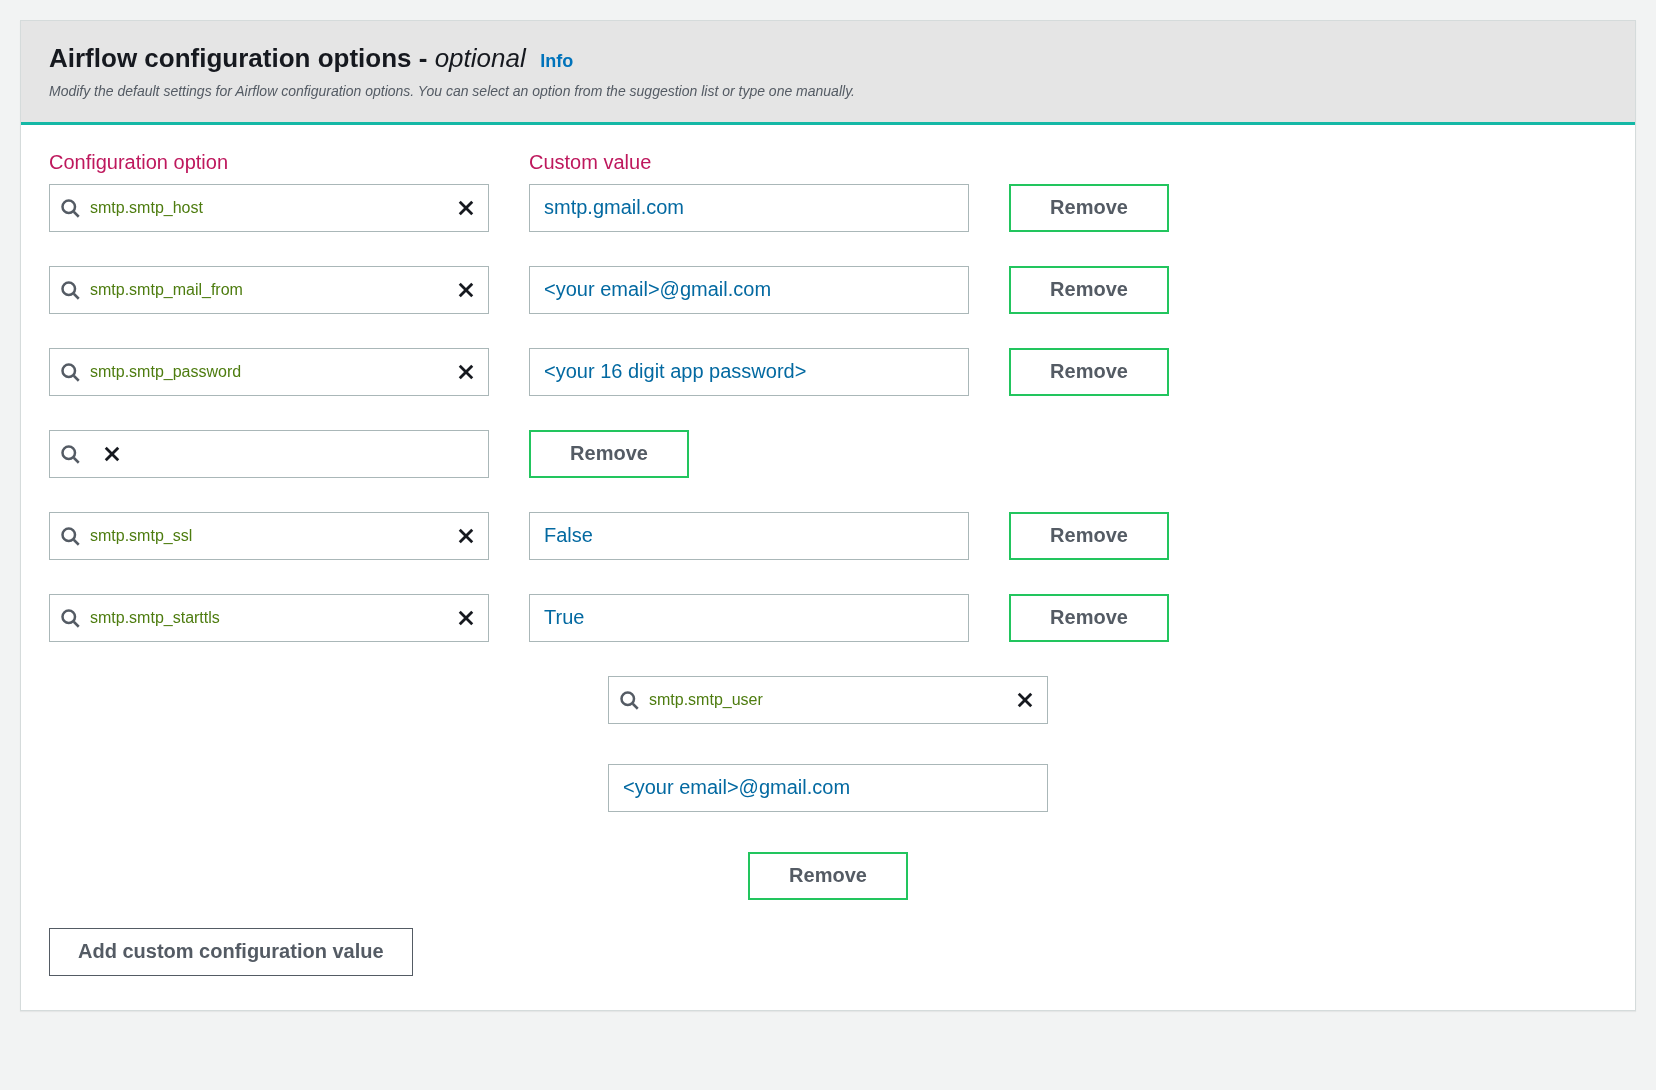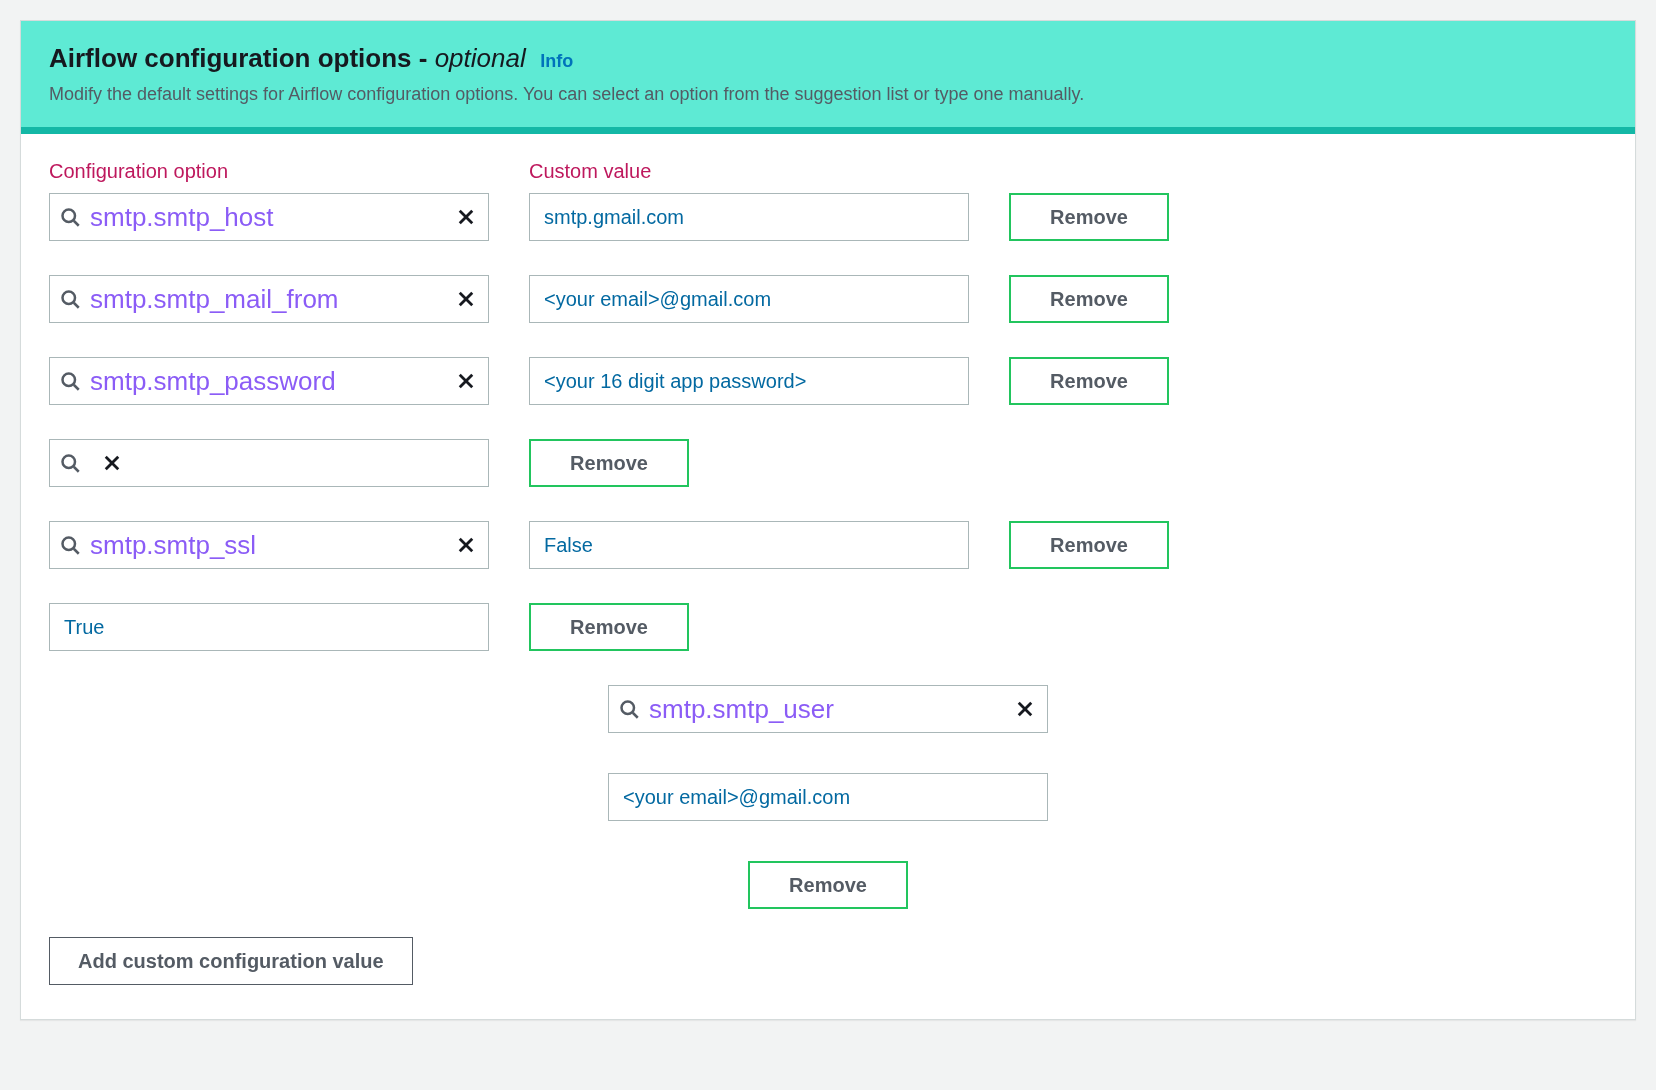--- a/index.html
+++ b/index.html
@@ -9,45 +9,46 @@
     padding: 20px;
     color: #16191f;
   }
   .panel {
     background: #ffffff;
     border: 1px solid #d5dbdb;
     box-shadow: 0 1px 1px rgba(0,0,0,0.05);
   }
   .panel-header {
     padding: 22px 28px 20px 28px;
-    border-bottom: 7px solid #14b8a6;
-    background: #5eead4;
+    border-bottom: 3px solid #14b8a6;
+    background: #e5e5e5;
   }
   .panel-title {
     font-size: 26px;
     font-weight: 700;
     color: #16191f;
     display: inline;
   }
   .panel-title-suffix {
     font-style: italic;
     font-weight: 400;
   }
   .info-link {
     font-size: 18px;
     font-weight: 700;
     color: #0073bb;
     margin-left: 10px;
     cursor: pointer;
   }
   .panel-desc {
-    font-size: 18px;
+    font-size: 14px;
     color: #545b64;
     margin-top: 8px;
     line-height: 1.4;
+    font-style: italic;
   }
   .panel-body {
     padding: 26px 28px 34px 28px;
   }
   .col-headers {
     display: flex;
     gap: 40px;
     margin-bottom: 10px;
   }
   .col-header {
@@ -75,22 +76,22 @@
     width: 40px;
     display: flex;
     align-items: center;
     justify-content: center;
     color: #545b64;
   }
   .opt-input {
     flex: 1;
     border: none;
     outline: none;
-    font-size: 26px;
-    color: #8b5cf6;
+    font-size: 16px;
+    color: #4d7c0f;
     background: transparent;
     height: 100%;
   }
   .opt-clear {
     width: 44px;
     height: 100%;
     display: flex;
     align-items: center;
     justify-content: center;
     cursor: pointer;
@@ -255,20 +256,35 @@
                 <line x1="13" y1="3" x2="3" y2="13"></line>
               </svg>
             </span>
           </div>
           <div class="val-box">
             <input class="val-input" value="False" style="">
           </div>
           <button class="remove-btn">Remove</button>
         </div>
         <div class="row">
+          <div class="opt-box">
+            <span class="opt-search-icon">
+              <svg width="20" height="20" viewBox="0 0 16 16" fill="none" stroke="currentColor" stroke-width="2">
+                <circle cx="7" cy="7" r="5"></circle>
+                <line x1="11" y1="11" x2="15" y2="15"></line>
+              </svg>
+            </span>
+            <input class="opt-input" value="smtp.smtp_starttls" style="">
+            <span class="opt-clear">
+              <svg width="20" height="20" viewBox="0 0 16 16" fill="none" stroke="currentColor" stroke-width="2.2">
+                <line x1="3" y1="3" x2="13" y2="13"></line>
+                <line x1="13" y1="3" x2="3" y2="13"></line>
+              </svg>
+            </span>
+          </div>
           <div class="val-box">
             <input class="val-input" value="True" style="">
           </div>
           <button class="remove-btn">Remove</button>
         </div>
         <div class="row">
           <div class="opt-box">
             <span class="opt-search-icon">
               <svg width="20" height="20" viewBox="0 0 16 16" fill="none" stroke="currentColor" stroke-width="2">
                 <circle cx="7" cy="7" r="5"></circle>

